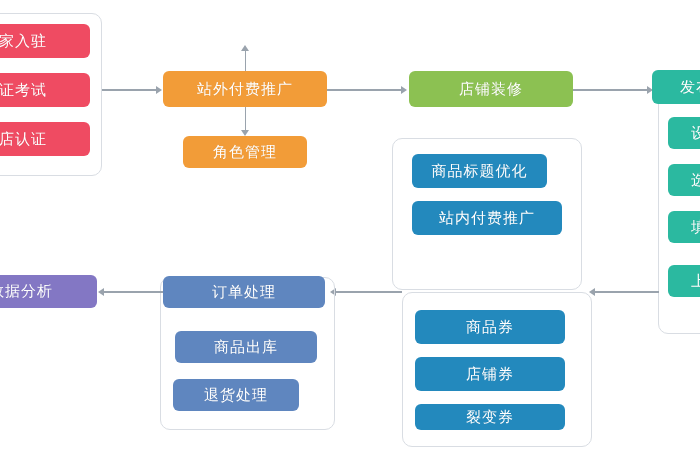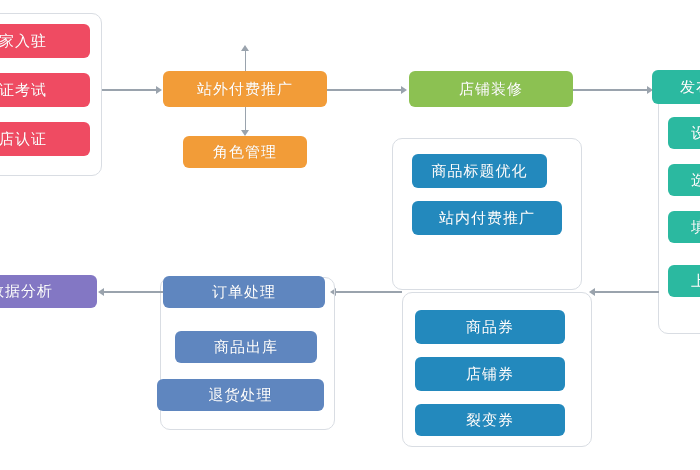--- a/index.html
+++ b/index.html
@@ -169,38 +169,38 @@
   <div class="group" style="left:402px; top:292px; width:190px; height:155px;"></div>
 
   <div class="node blue" style="left:415px; top:310px; width:150px; height:34px;">
     <span>商品券</span>
   </div>
 
   <div class="node blue" style="left:415px; top:357px; width:150px; height:34px;">
     <span>店铺券</span>
   </div>
 
-  <div class="node blue" style="left:415px; top:404px; width:150px; height:32px;">
+  <div class="node blue" style="left:415px; top:404px; width:150px; height:26px;">
     <span>裂变券</span>
   </div>
 
   <div class="conn h" style="left:332px; top:291px; width:70px;"></div>
   <div class="arrow left" style="left:330px; top:287.5px;"></div>
 
   <div class="group" style="left:160px; top:277px; width:175px; height:153px;"></div>
 
   <div class="node steel" style="left:163px; top:276px; width:162px; height:32px;">
     <span>订单处理</span>
   </div>
 
   <div class="node steel" style="left:175px; top:331px; width:142px; height:32px;">
     <span>商品出库</span>
   </div>
 
-  <div class="node steel" style="left:157px; top:379px; width:167px; height:32px;">
+  <div class="node steel" style="left:173px; top:379px; width:126px; height:32px;">
     <span>退货处理</span>
   </div>
 
   <div class="conn h" style="left:100px; top:291px; width:63px;"></div>
   <div class="arrow left" style="left:98px; top:287.5px;"></div>
 
   <div class="node purple" style="left:-55px; top:275px; width:152px; height:33px;">
     <span>数据分析</span>
   </div>
 

